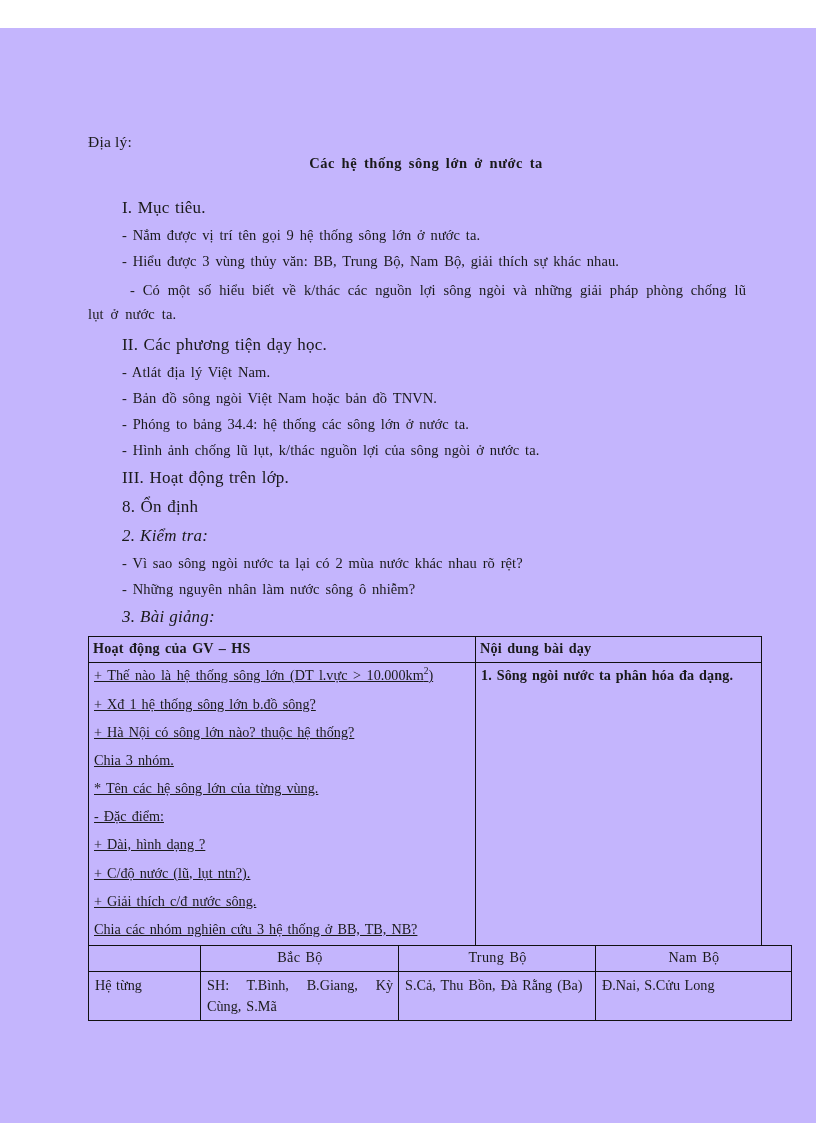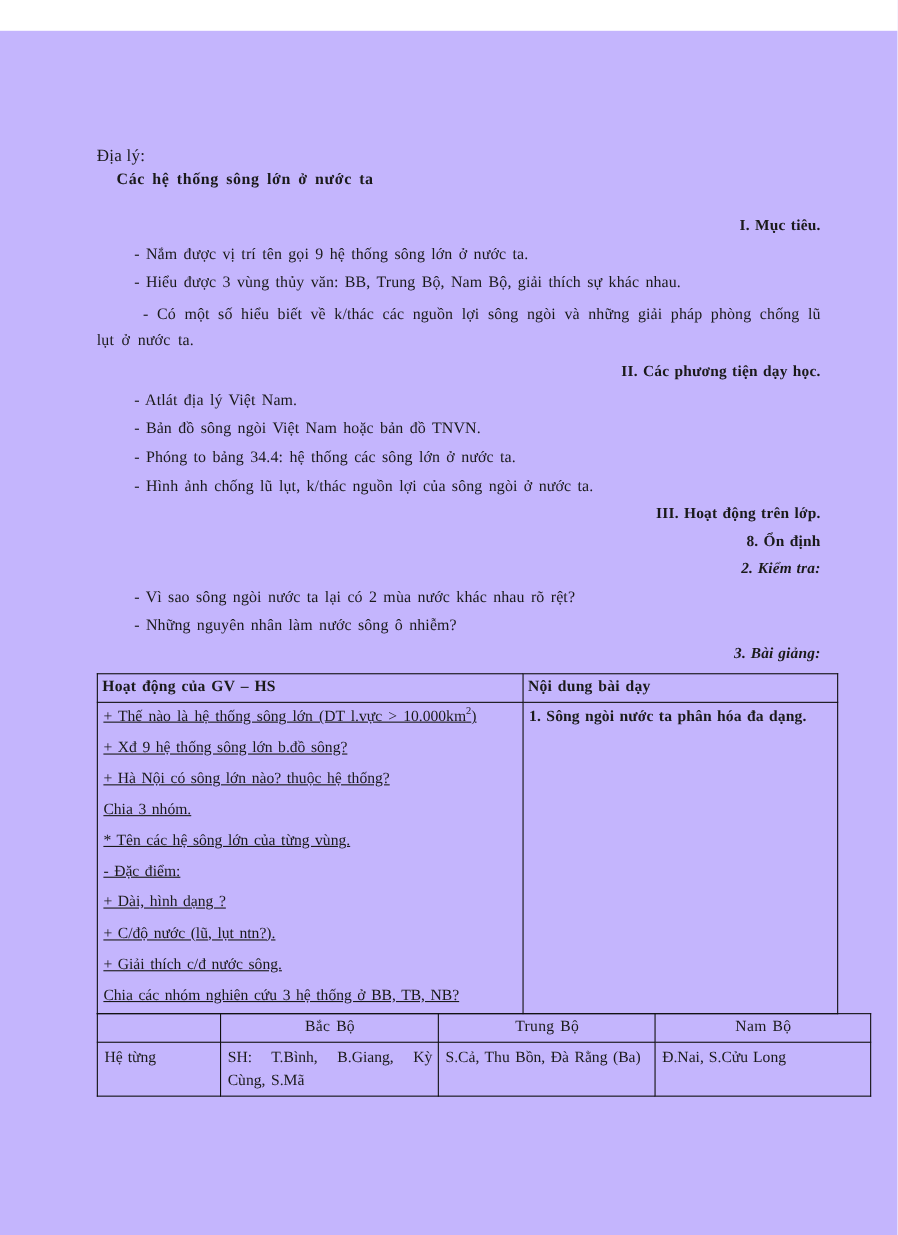--- a/index.html
+++ b/index.html
@@ -35,34 +35,34 @@
 
   .doc-subject {
     font-size: 15.5px;
     line-height: 1.25;
     margin: 0 0 4px 0;
     letter-spacing: 0.2px;
   }
   .doc-title {
     font-size: 14.5px;
     font-weight: bold;
+    text-align: center;
     margin: 0 0 26px 0;
     padding-left: 18px;
     letter-spacing: 0.55px;
     word-spacing: 2.5px;
   }
 
   .sec-head {
-    font-size: 14px;
-    font-weight: bold;
+    font-size: 17px;
+    font-weight: normal;
     margin: 0 0 9px 0;
     padding-left: 34px;
     letter-spacing: 0.2px;
     word-spacing: 1px;
-    text-align: right;
   }
   .sec-head.italic {
     font-style: italic;
     word-spacing: 0.5px;
   }
 
   .bullet {
     font-size: 14.5px;
     margin: 0 0 9px 0;
     padding-left: 34px;
@@ -191,21 +191,21 @@
     <table class="grid">
       <tbody>
           <tr>
         <th class="col-left">Hoạt động của GV – HS</th>
         <th class="col-right">Nội dung bài dạy</th>
       </tr>
       <tr>
         <td class="col-left">
           <div class="activity-list">
             <div class="activity-line justify"><span>+ Thế nào là hệ thống sông lớn (DT l.vực &gt; 10.000km</span><sup>2</sup><span>)</span></div>
-            <div class="activity-line">+ Xđ 9 hệ thống sông lớn b.đồ sông?</div>
+            <div class="activity-line">+ Xđ 1 hệ thống sông lớn b.đồ sông?</div>
             <div class="activity-line">+ Hà Nội có sông lớn nào? thuộc hệ thống?</div>
             <div class="activity-line">Chia 3 nhóm.</div>
             <div class="activity-line">* Tên các hệ sông lớn của từng vùng.</div>
             <div class="activity-line">- Đặc điểm:</div>
             <div class="activity-line">+ Dài, hình dạng ?</div>
             <div class="activity-line">+ C/độ nước (lũ, lụt ntn?).</div>
             <div class="activity-line">+ Giải thích c/đ nước sông.</div>
             <div class="activity-line">Chia các nhóm nghiên cứu 3 hệ thống ở BB, TB, NB?</div>
           </div>
         </td>

